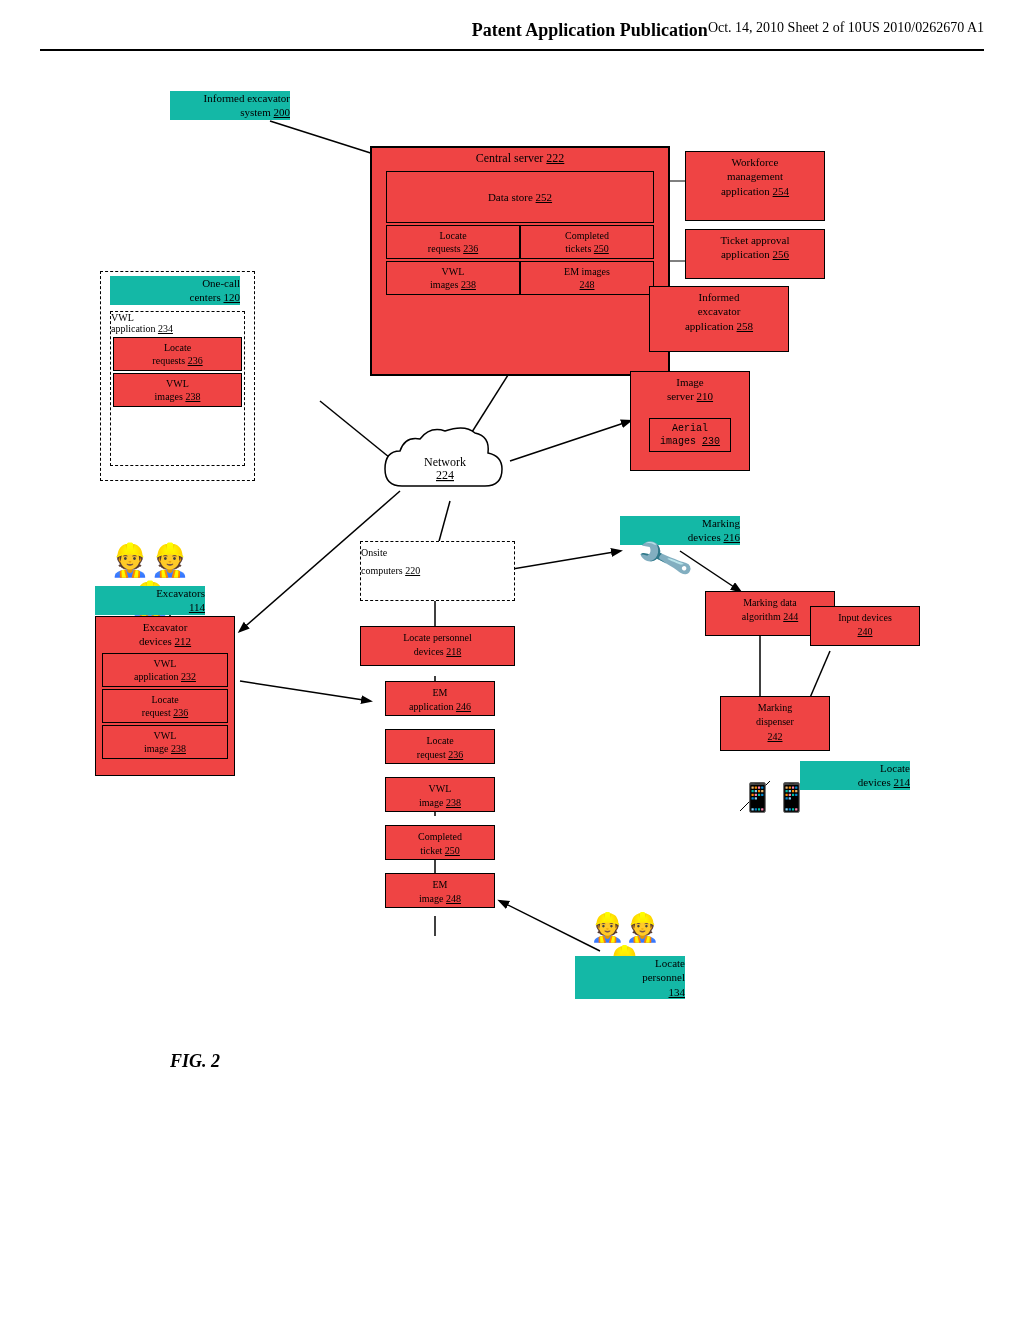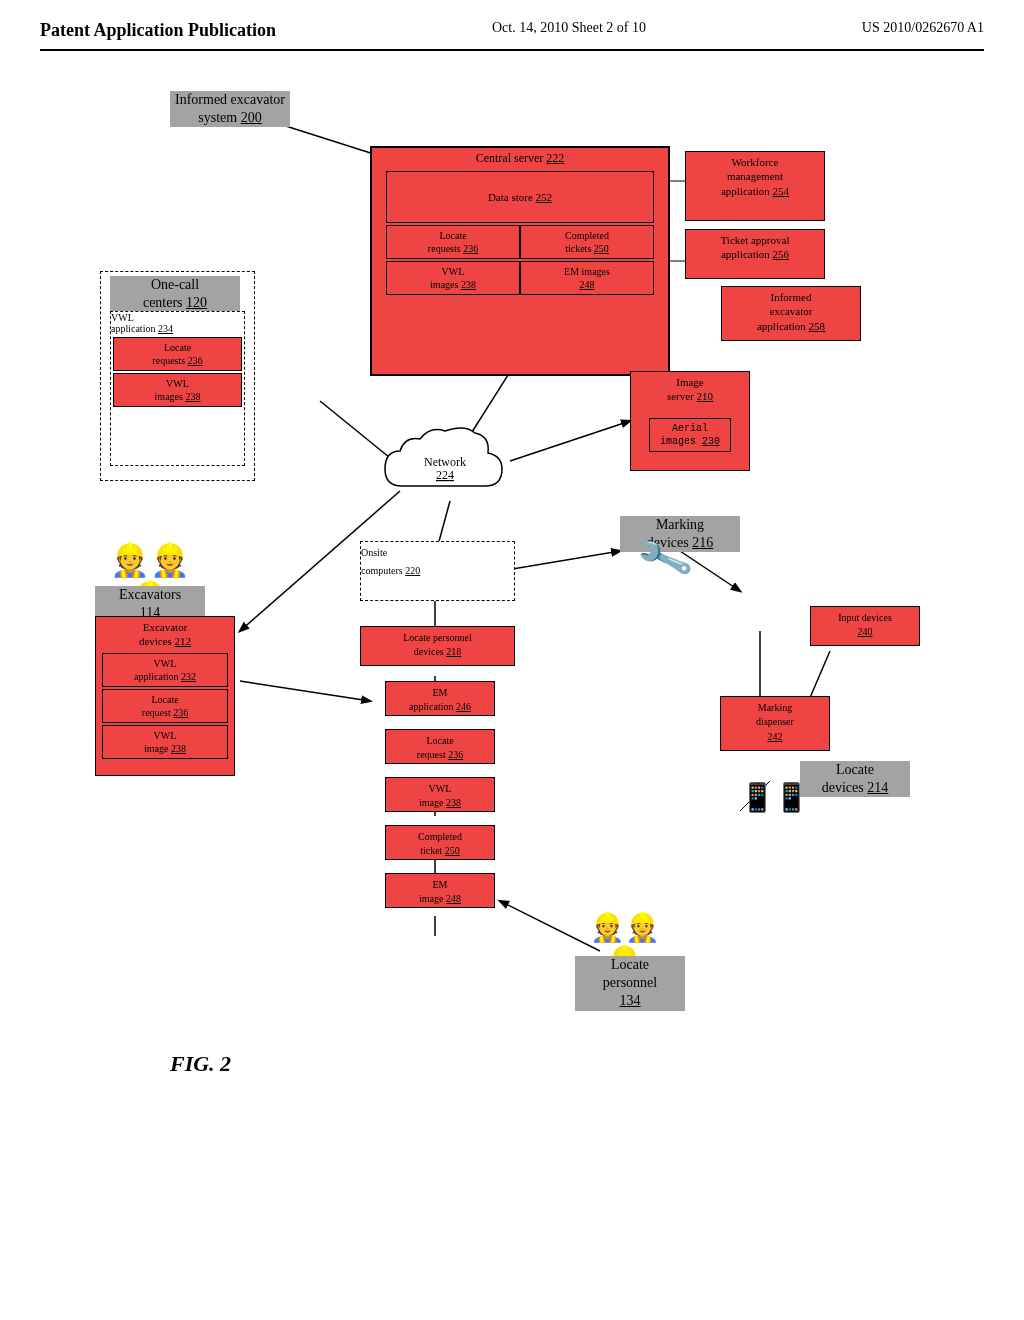--- a/index.html
+++ b/index.html
@@ -16,21 +16,21 @@
       width: 1024px;
       min-height: 1320px;
       background: #fff;
       padding: 20px 40px;
       position: relative;
     }
 
     
     .header {
       display: flex;
-      justify-content: space-between;
+      justify-content: flex-end;
       align-items: flex-start;
       border-bottom: 2px solid #000;
       padding-bottom: 8px;
       margin-bottom: 10px;
     }
 
     .header-left {
       font-size: 18px;
       font-weight: bold;
     }
@@ -69,40 +69,40 @@
       background: #fff;
     }
 
     .box-bold {
       border: 2px solid #000;
     }
 
     
     .label {
       position: absolute;
-      font-size: 14px;
-      text-align: center;
+      font-size: 11px;
+      text-align: right;
       line-height: 1.3;
-      background: #a3a3a3;
+      background: #14b8a6;
     }
 
     
     .svg-overlay {
       position: absolute;
       top: 0;
       left: 0;
       width: 100%;
       height: 100%;
       pointer-events: none;
     }
 
     
     .fig-label {
       position: absolute;
-      font-size: 22px;
+      font-size: 18px;
       font-style: italic;
       font-weight: bold;
     }
 
     
     u { text-decoration: underline; }
   </style>
 </head>
 <body>
 
@@ -191,21 +191,21 @@
     </div>
 
     <div class="box" style="left:645px; top:90px; width:140px; height:70px;">
       Workforce<br>management<br>application <u>254</u>
     </div>
 
     <div class="box" style="left:645px; top:168px; width:140px; height:50px;">
       Ticket approval<br>application <u>256</u>
     </div>
 
-    <div class="box" style="left:681px; top:225px; width:140px; height:55px;">
+    <div class="box" style="left:609px; top:225px; width:140px; height:66px;">
       Informed<br>excavator<br>application <u>258</u>
     </div>
 
     <div class="box-dashed" style="position:absolute; left:60px; top:210px; width:155px; height:210px; border:1px dashed #000; background:#fff;">
       
     </div>
     <div class="label" style="left:70px; top:215px; width:130px;">
       One-call<br>centers <u>120</u>
     </div>
 
@@ -267,20 +267,23 @@
       <div class="box" style="position:relative; left:auto; top:auto; font-size:10px; margin:2px;">Locate<br>request <u>236</u></div>
       <div class="box" style="position:relative; left:auto; top:auto; font-size:10px; margin:2px;">VWL<br>image <u>238</u></div>
     </div>
 
     <div class="label" style="left:580px; top:455px; width:120px;">
       Marking<br>devices <u>216</u>
     </div>
 
     <div style="position:absolute; left:600px; top:475px; font-size:40px; color:#555; transform:rotate(-20deg);">🔧</div>
 
+    <div class="box" style="left:665px; top:530px; width:130px; height:45px;">
+      <span style="font-size:10px;">Marking data<br>algorithm <u>244</u></span>
+    </div>
 
     <div class="box" style="left:770px; top:545px; width:110px; height:40px;">
       <span style="font-size:10px;">Input devices<br><u>240</u></span>
     </div>
 
     <div class="box" style="left:680px; top:635px; width:110px; height:55px;">
       <span style="font-size:10px;">Marking<br>dispenser<br><u>242</u></span>
     </div>
 
     <div class="label" style="left:760px; top:700px; width:110px;">

